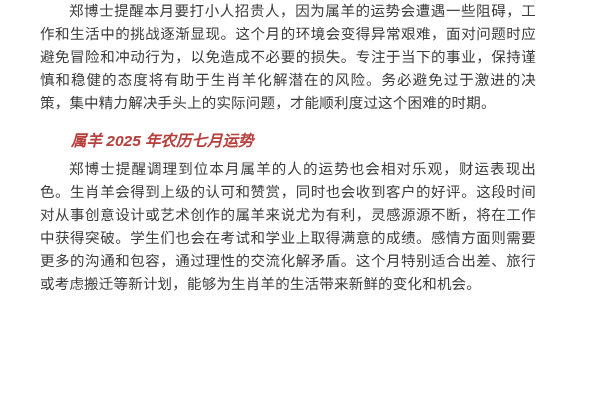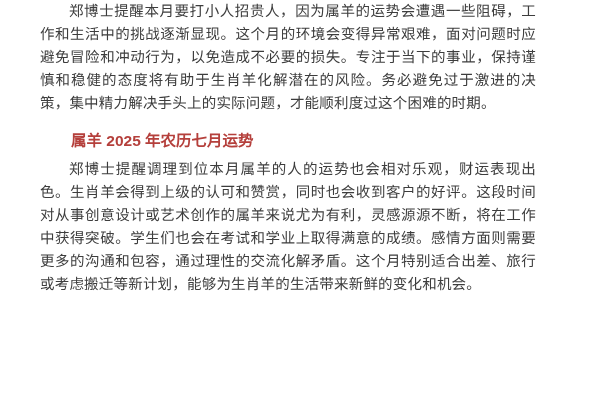--- a/index.html
+++ b/index.html
@@ -36,20 +36,21 @@
     margin-top: 6px;
   }
   .section-heading {
     margin: 14px 0 6px 0;
     font-size: 15.5px;
     line-height: 23px;
     font-weight: bold;
     color: #b5403c;
     text-indent: 2em;
     text-align: left;
+    font-style: italic;
   }
 </style>
 </head>
 <body>
 
 <div class="article">
   <p class="para">郑博士提醒本月要打小人招贵人，因为属羊的运势会遭遇一些阻碍，工作和生活中的挑战逐渐显现。这个月的环境会变得异常艰难，面对问题时应避免冒险和冲动行为，以免造成不必要的损失。专注于当下的事业，保持谨慎和稳健的态度将有助于生肖羊化解潜在的风险。务必避免过于激进的决策，集中精力解决手头上的实际问题，才能顺利度过这个困难的时期。</p>
 
   <h2 class="section-heading">属羊 2025 年农历七月运势</h2>
 

